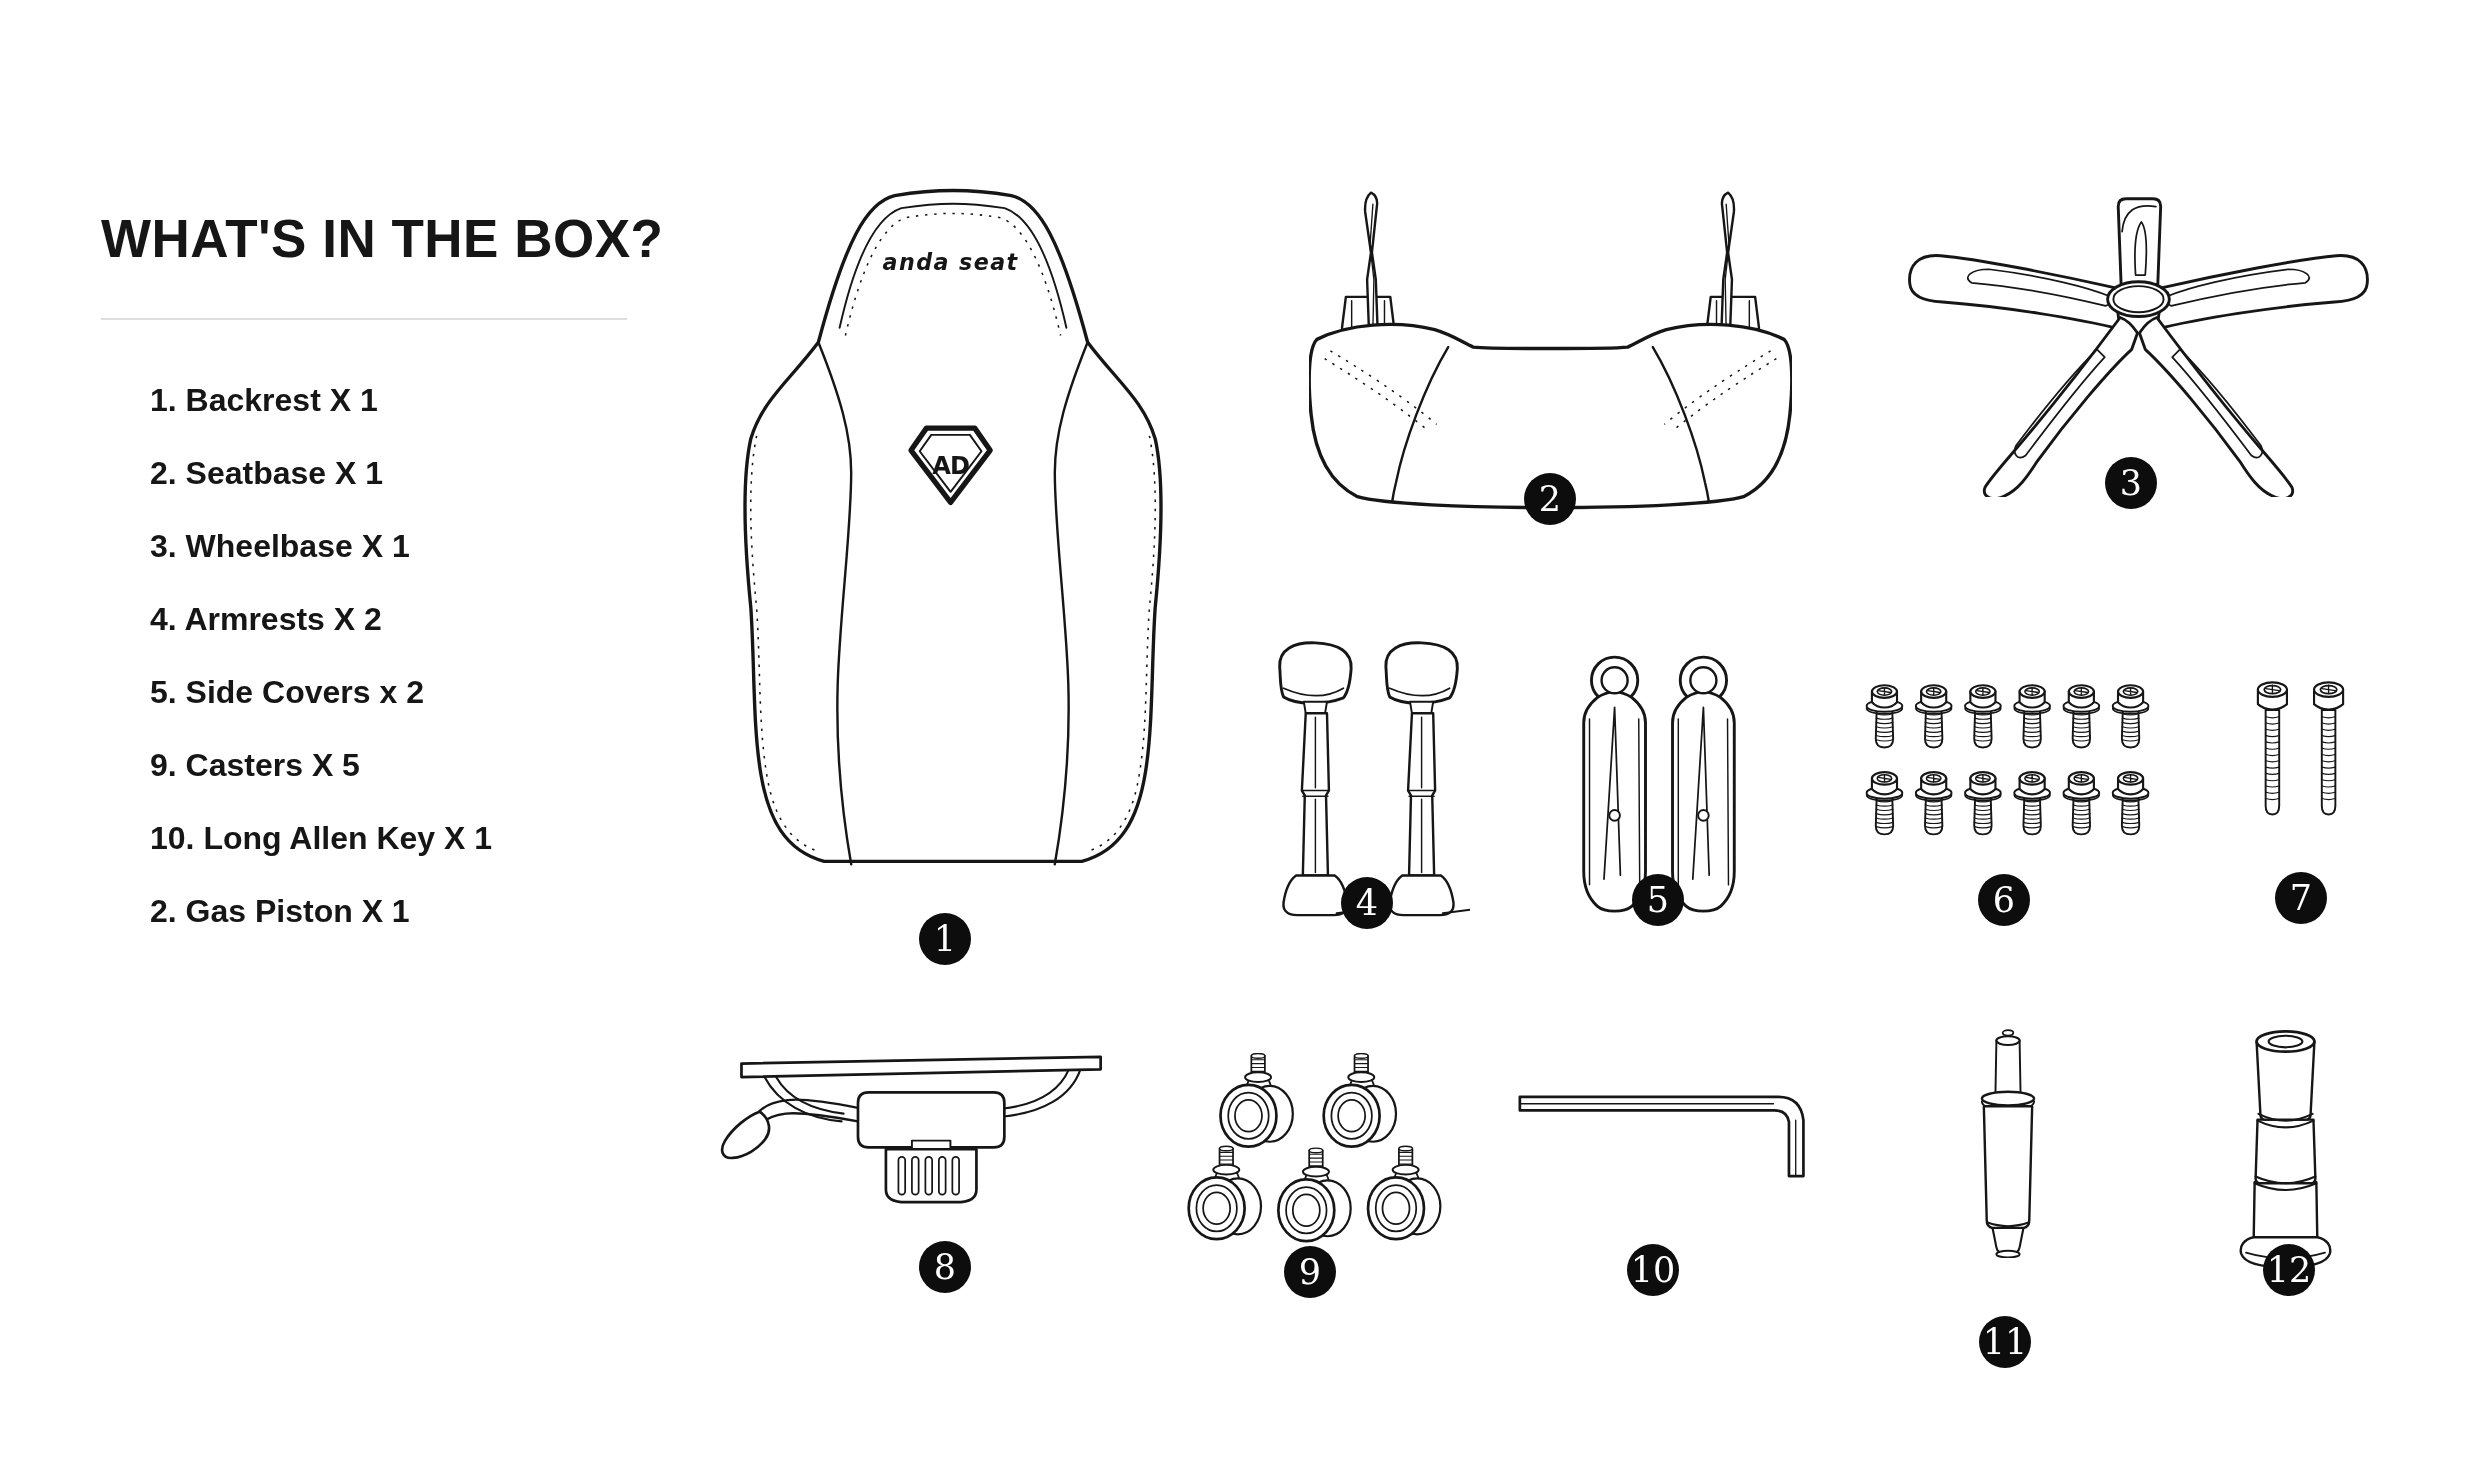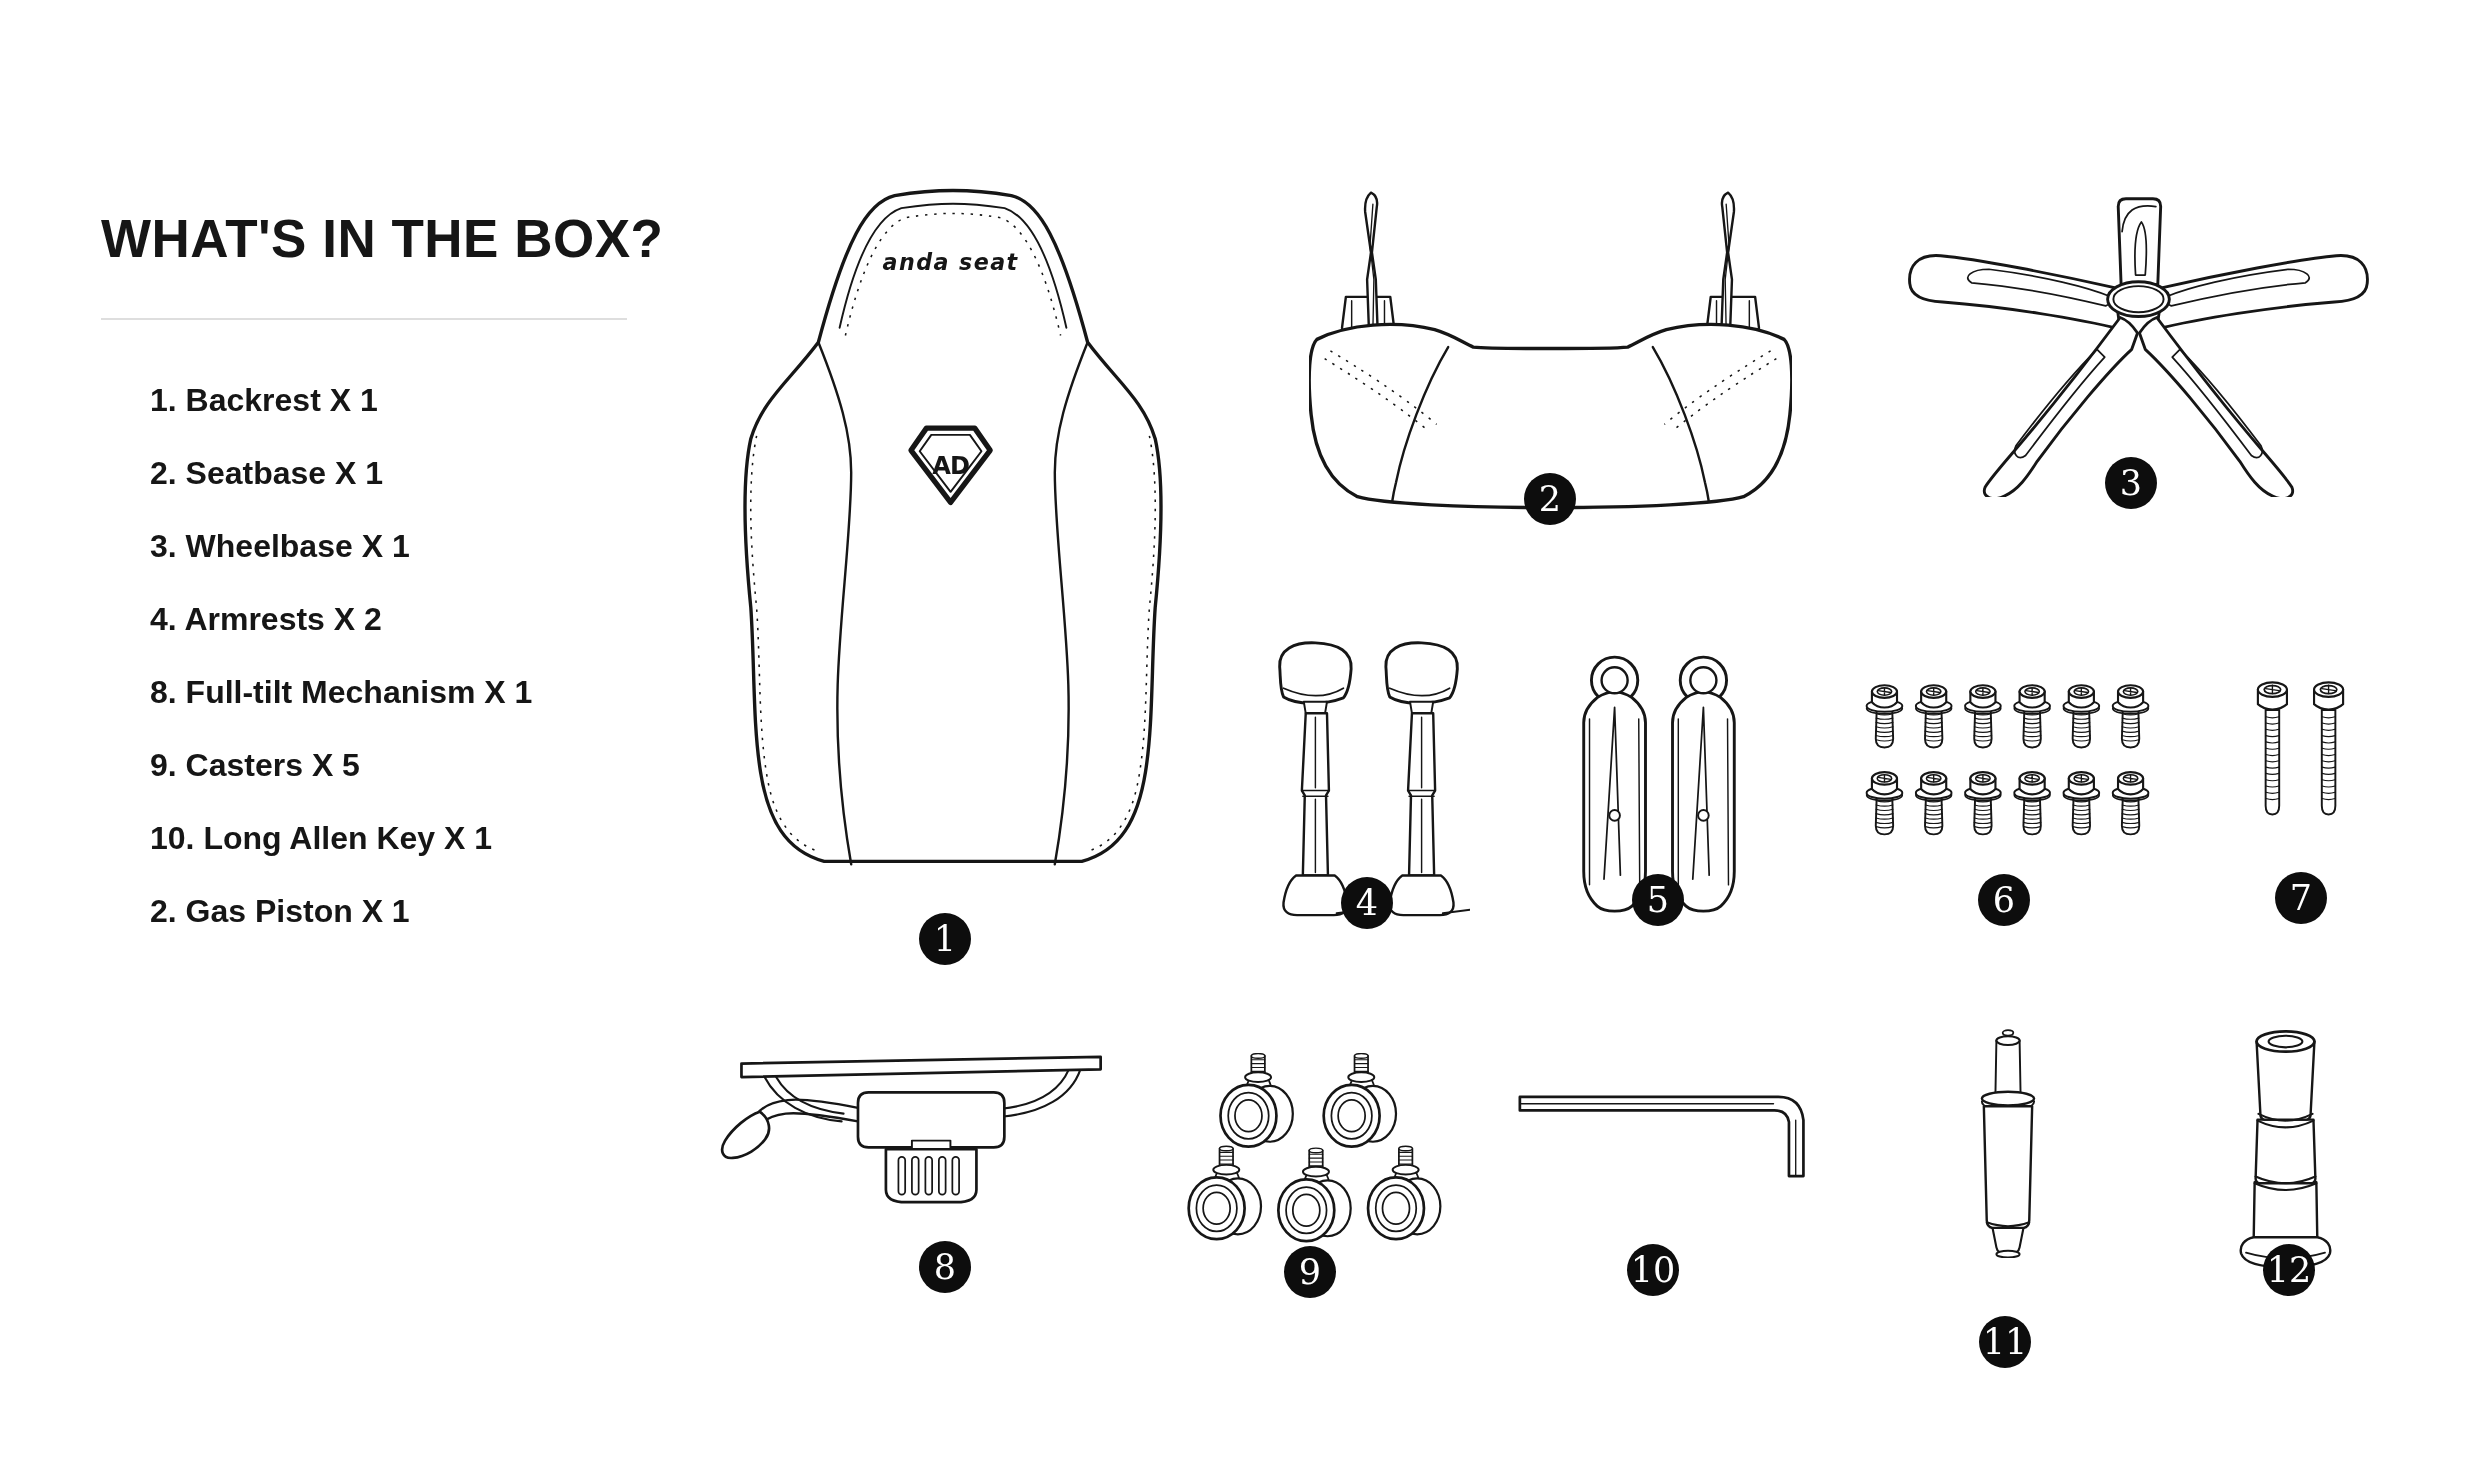--- a/index.html
+++ b/index.html
@@ -85,21 +85,21 @@
     </defs>
   </svg>
 
   <div class="page-title">WHAT'S IN THE BOX?</div>
   <div class="divider"></div>
   <div class="parts-list">
     <div class="item">1. Backrest X 1</div>
     <div class="item">2. Seatbase X 1</div>
     <div class="item">3. Wheelbase X 1</div>
     <div class="item">4. Armrests X 2</div>
-    <div class="item">8. Full-tilt Mechanism X 1</div>
+    <div class="item">5. Side Covers x 2</div>
     <div class="item">9. Casters X 5</div>
     <div class="item">10. Long Allen Key X 1</div>
     <div class="item">2. Gas Piston X 1</div>
   </div>
 
   <svg class="part" style="left:743px;top:183px" width="420" height="690" viewBox="0 0 435 715">
     <path class="o" stroke-width="3.5" d="M157,13 C128,20 106,60 78,165 C48,205 20,225 8,265 C-2,310 2,380 8,440 C12,500 10,560 18,610 C26,660 44,692 84,703 L351,703 C391,692 409,660 417,610 C425,560 423,500 427,440 C433,380 437,310 427,265 C415,225 387,205 357,165 C329,60 307,20 278,13 C235,6 200,6 157,13 Z"></path>
     <path class="l" stroke-width="2" d="M100,150 C118,70 140,34 164,26 C205,20 230,20 271,26 C295,34 317,70 335,150"></path>
     <path class="st" d="M106,158 C124,80 146,44 168,36 C205,30 230,30 267,36 C289,44 311,80 329,158"></path>
     <path class="st" d="M14,262 C4,310 8,380 14,440 C18,500 16,560 24,610 C30,650 44,680 76,692"></path>

